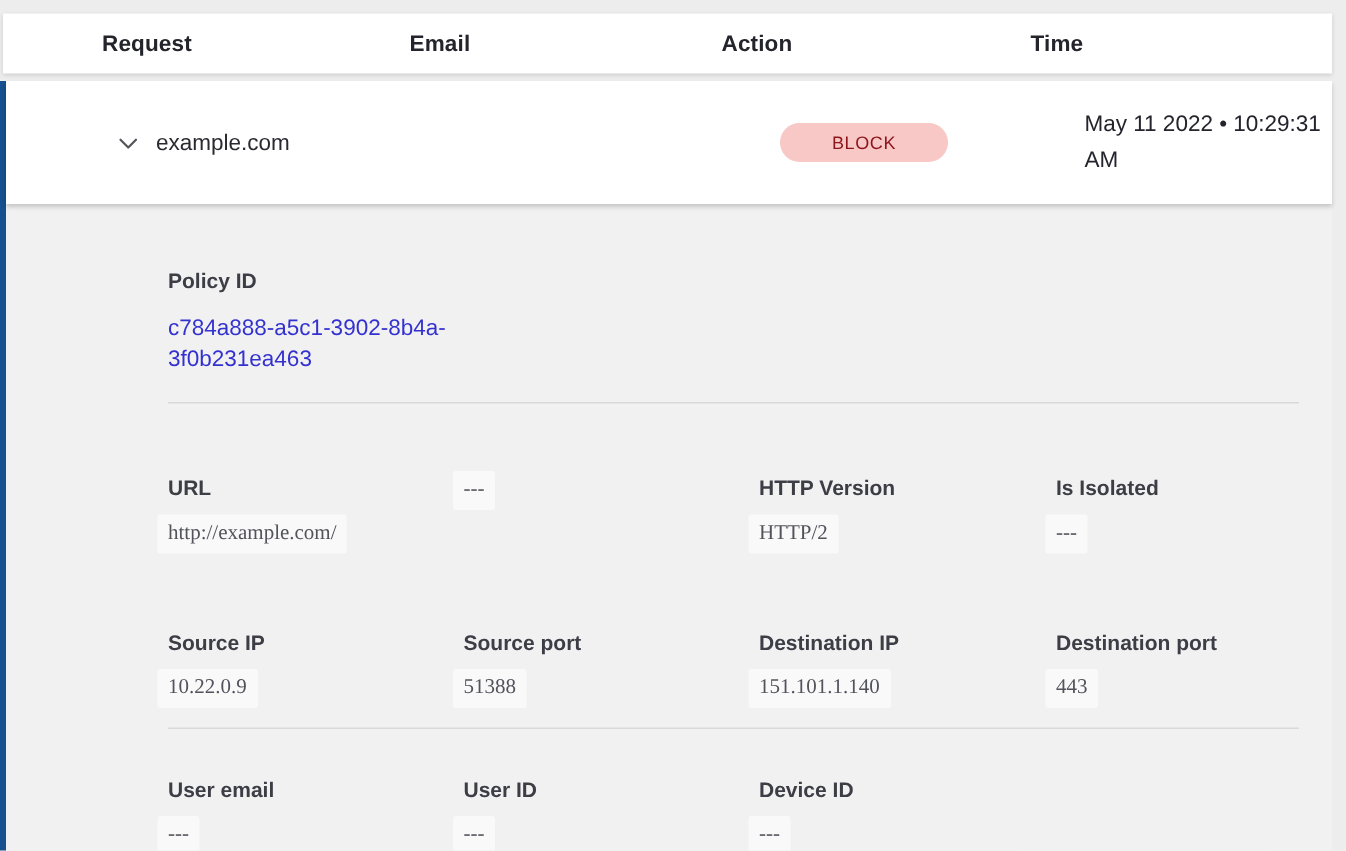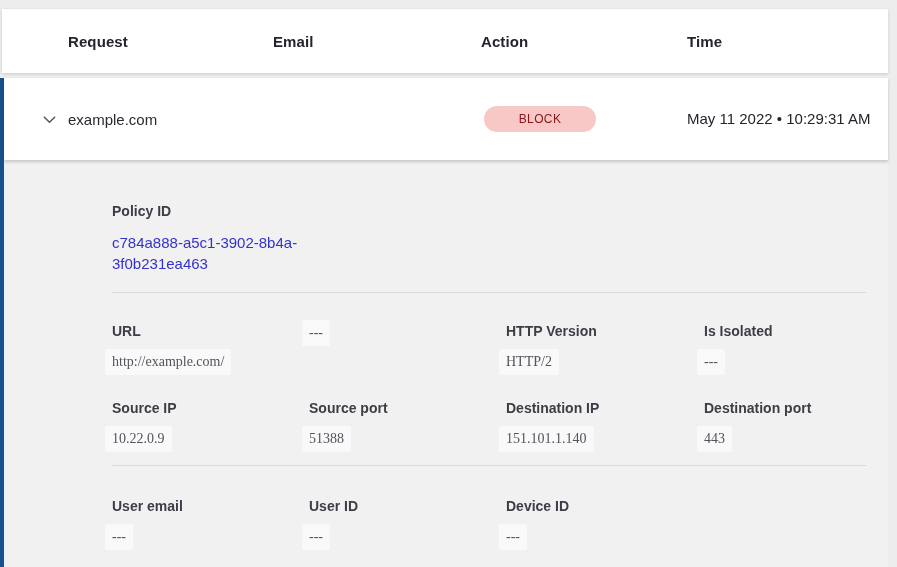--- a/index.html
+++ b/index.html
@@ -6,21 +6,21 @@
   html,body { width:897px; height:567px; overflow:hidden; }
   body {
     background:#ededed;
     font-family:"Liberation Sans","DejaVu Sans",sans-serif;
     color:#2a2a31;
   }
 
   
   .header-card {
     margin:9px 9px 0 2px;
-    height:64px;
+    height:40px;
     background:#ffffff;
     box-shadow:0 1px 3px rgba(0,0,0,0.14);
     display:grid;
     grid-template-columns:66px 205px 208px 206px 1fr;
     align-items:center;
   }
   .header-card .col-label {
     font-size:15px;
     font-weight:700;
     color:#24242c;
@@ -34,20 +34,21 @@
   }
   .log-row {
     height:82px;
     background:#ffffff;
     box-shadow:0 2px 3px rgba(0,0,0,0.18);
     display:grid;
     grid-template-columns:64px 205px 208px 206px 1fr;
     align-items:center;
     cursor:pointer;
     position:relative;
+    padding-left:36px;
   }
   .chev-cell { display:flex; justify-content:flex-end; padding-right:10px; }
   .chev-btn { background:none; border:none; cursor:pointer; width:18px; height:18px; display:flex; align-items:center; justify-content:center; }
   .domain { font-size:15px; color:#2a2a31; }
   .badge {
     display:inline-block;
     background:#f8c8c6;
     color:#8c151b;
     font-size:12px;
     font-weight:400;
@@ -82,22 +83,22 @@
     text-decoration:none;
     word-break:normal;
   }
   .divider { border:none; border-top:1px solid #d9d9dc; height:0; }
   .div-1 { margin-top:18px; }
   .div-2 { margin-top:16px; }
   .field-grid {
     display:grid;
     grid-template-columns:197px 197px 198px 1fr;
   }
-  .fg-1 { margin-top:30px; }
-  .fg-2 { margin-top:28px; }
+  .fg-1 { margin-top:48px; }
+  .fg-2 { margin-top:54px; }
   .fg-3 { margin-top:32px; }
   .f-value {
     font-size:14px;
     color:#53535c;
     line-height:20px;
     font-family:Liberation Serif, serif;
   }
   .f-value span {
     display:inline-block;
     background:rgba(255,255,255,0.6);

